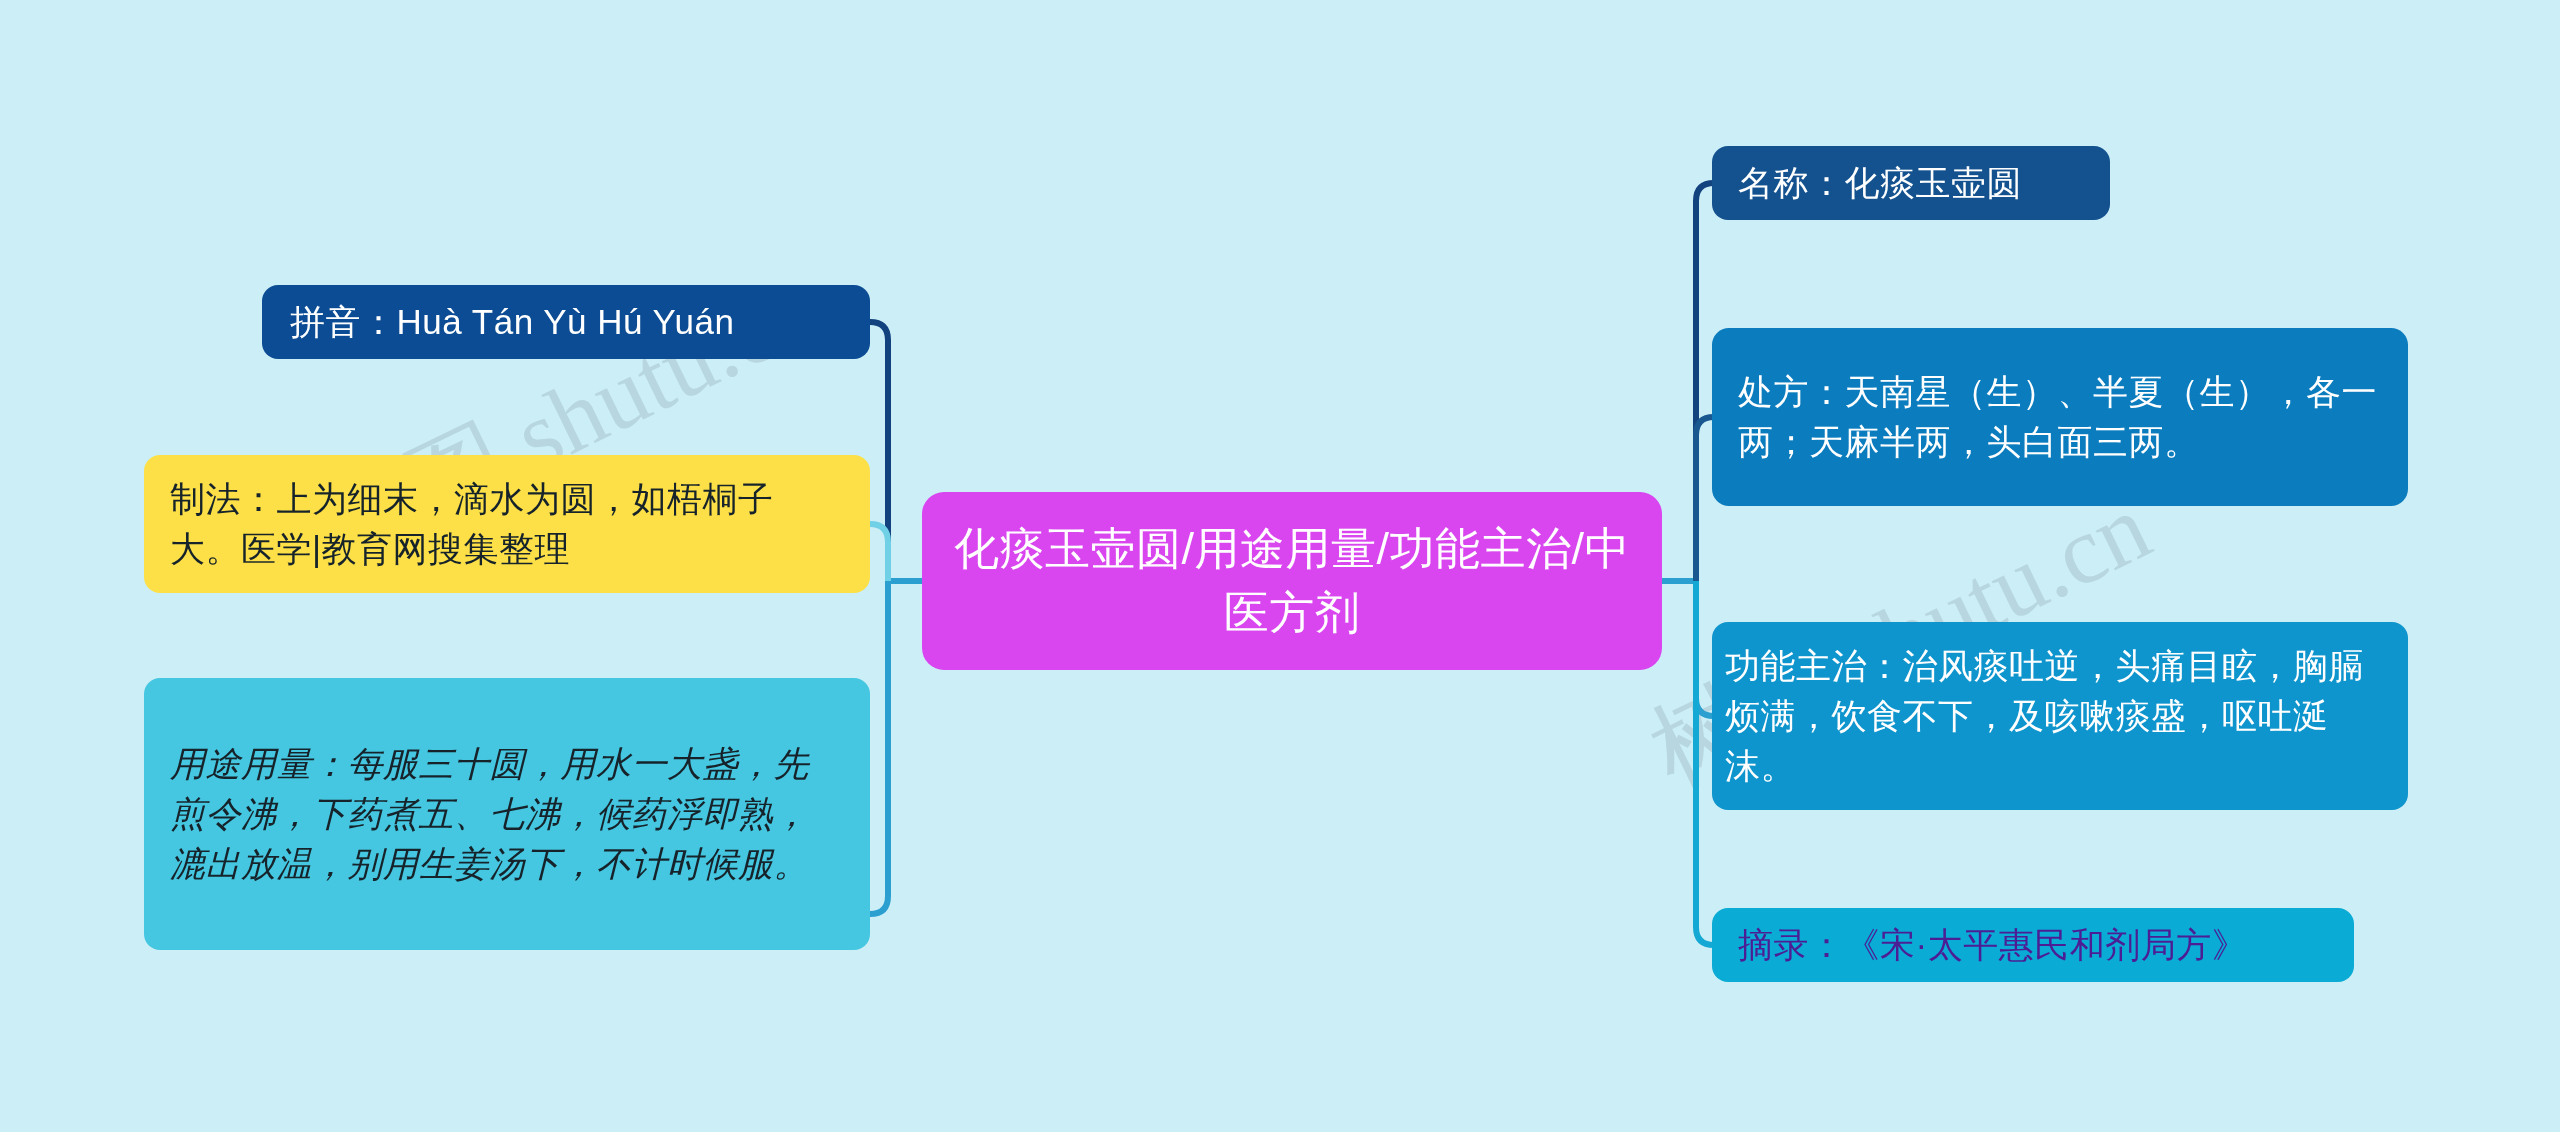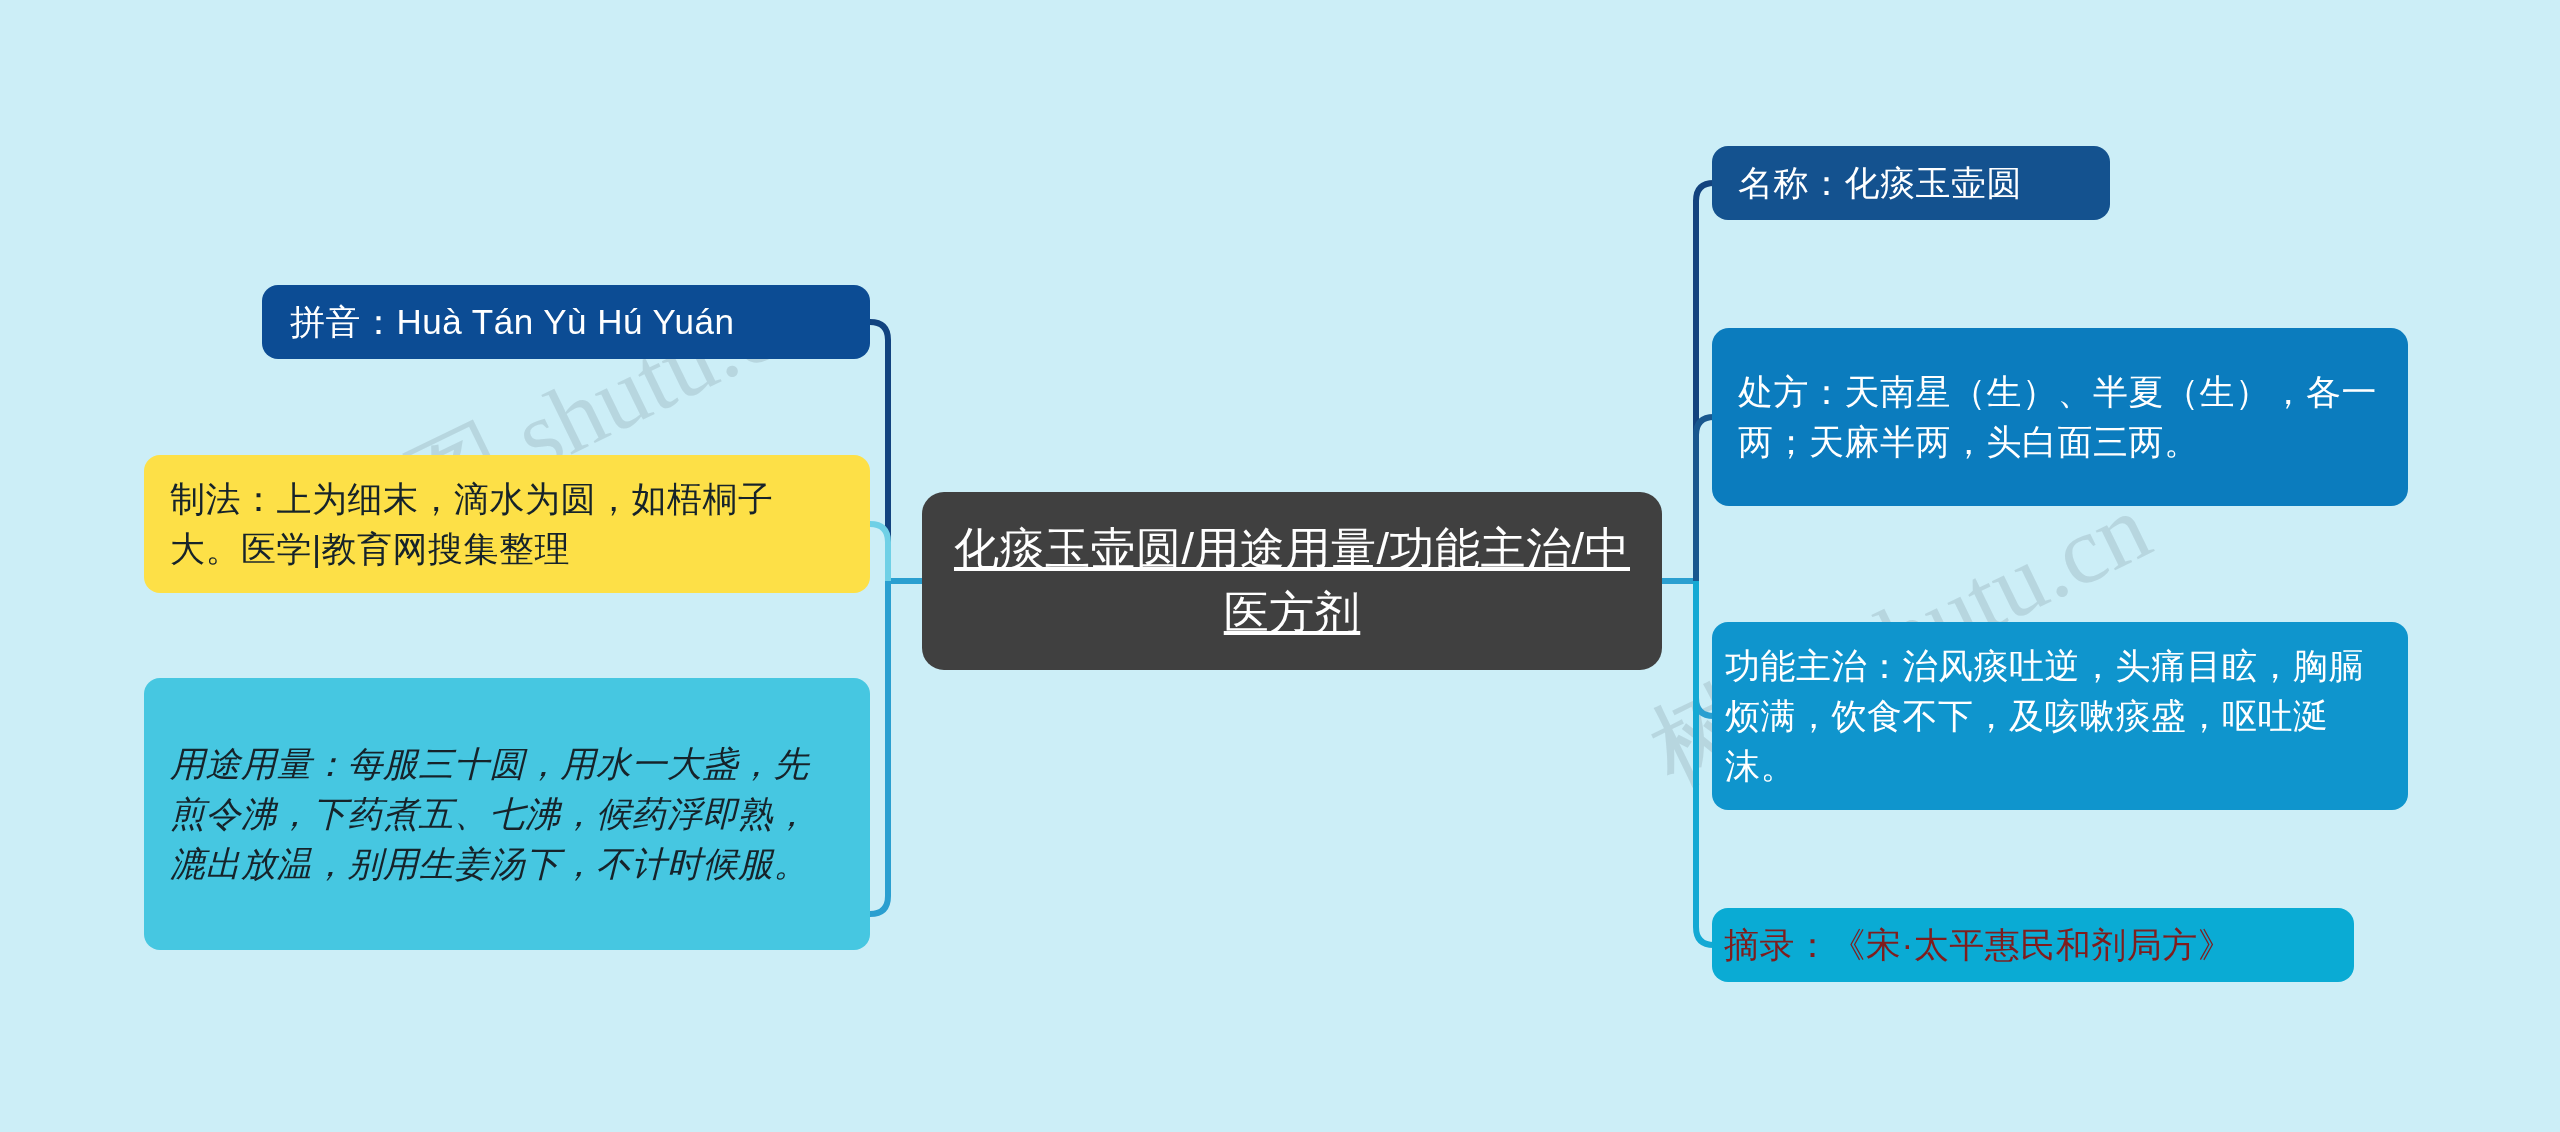--- a/index.html
+++ b/index.html
@@ -71,28 +71,27 @@
     display: block;
     width: 100%;
   }
 
   
   #node-root {
     left: 922px;
     top: 492px;
     width: 740px;
     height: 178px;
-    background: #404040;
+    background: #d946ef;
     color: #ffffff;
     font-size: 45px;
     border-radius: 22px;
     justify-content: center;
     text-align: center;
     padding: 0 28px;
-    text-decoration: underline;
   }
 
   
   #node-pinyin {
     left: 262px;
     top: 285px;
     width: 608px;
     height: 74px;
     background: #0c4c94;
     color: #ffffff;
@@ -162,23 +161,23 @@
     padding: 0 13px;
   }
 
   
   #node-zhailu {
     left: 1712px;
     top: 908px;
     width: 642px;
     height: 74px;
     background: #0aabd4;
-    color: #7f1d1d;
-    font-size: 35px;
-    padding: 0 12px;
+    color: #4c1d95;
+    font-size: 35px;
+    padding: 0 26px;
   }
 </style>
 </head>
 <body>
 
 <div id="canvas">
 
   <div class="wm wm-a">树图 shutu.cn</div>
   <div class="wm wm-b">树图 shutu.cn</div>
 

